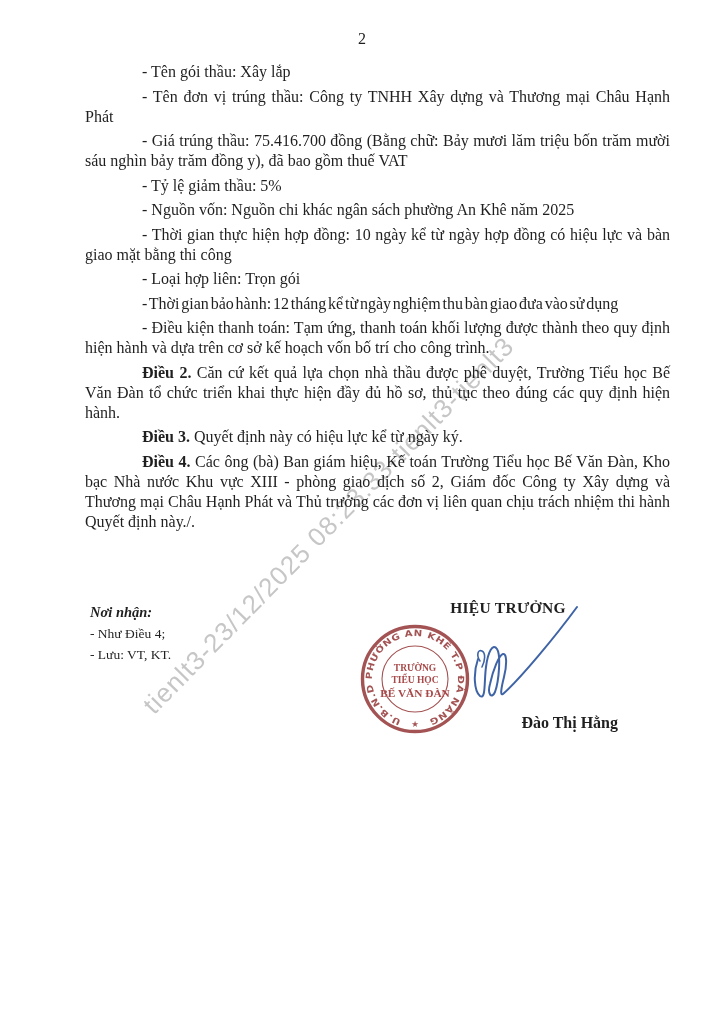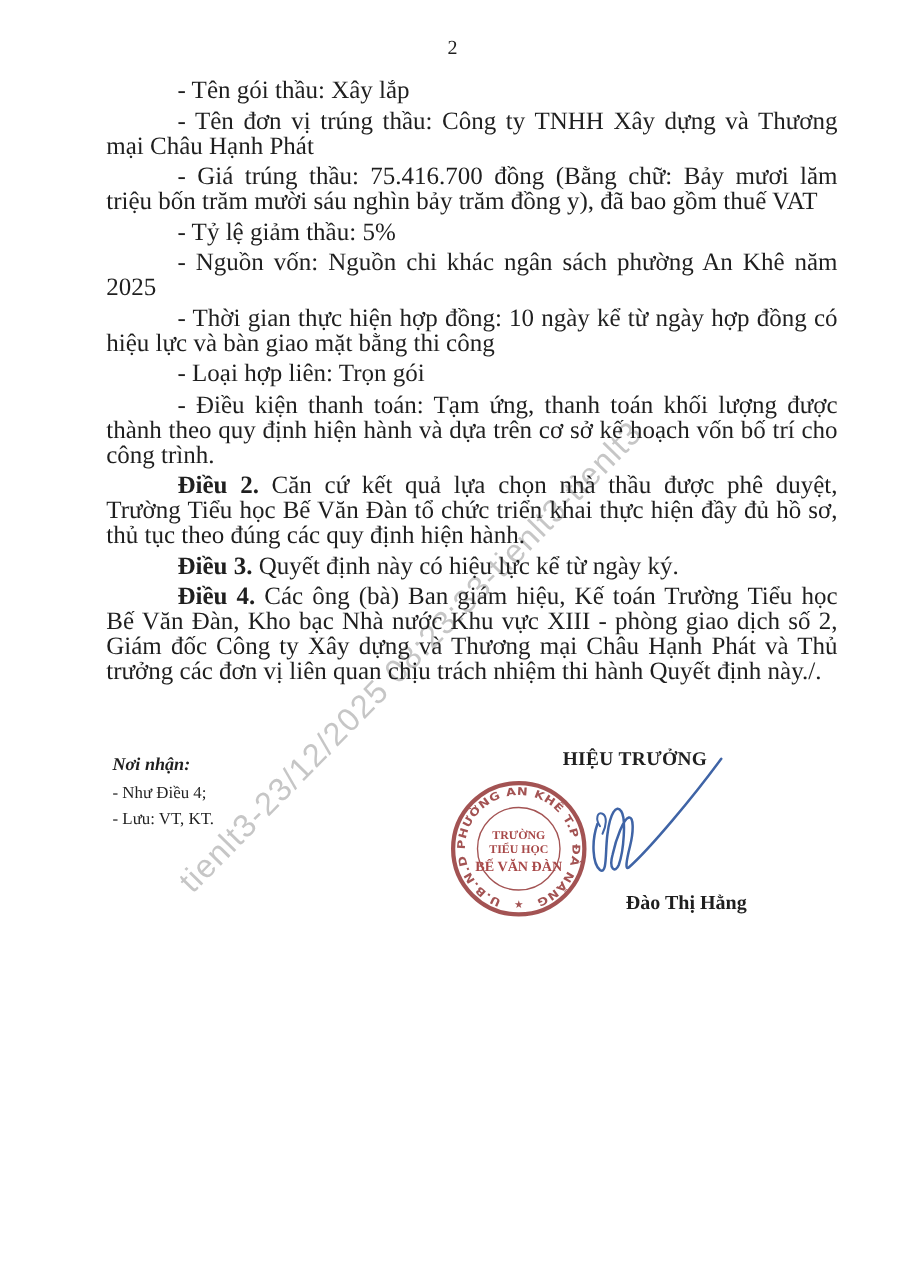--- a/index.html
+++ b/index.html
@@ -15,56 +15,57 @@
     font-family:"Liberation Sans","DejaVu Sans",sans-serif;
     font-size:26px;letter-spacing:1px;white-space:nowrap;
     color:#b8b8b8;opacity:.8;z-index:0;
   }
   .page-number{
     position:absolute;top:30px;left:0;width:100%;
     text-align:center;font-size:16px;z-index:1;
   }
   .doc{
     position:absolute;left:85px;right:54px;top:62px;
-    font-size:20px;line-height:20px;text-align:justify;z-index:1;
+    font-size:16px;line-height:20px;text-align:justify;z-index:1;
   }
   .doc p{margin:0 0 4.5px 0;text-indent:57px;}
   .doc p .lead{font-weight:bold;}
   .doc p.tight{word-spacing:-2.2px;}
   .recipients{
     position:absolute;left:90px;top:602px;z-index:1;
     font-size:13.5px;line-height:21px;
   }
   .recipients .rec-title{font-weight:bold;font-style:italic;font-size:14.5px;}
   .sig-title{
     position:absolute;left:398px;top:599px;width:220px;text-align:center;
     font-weight:bold;font-size:15.5px;letter-spacing:.3px;z-index:1;
   }
   .sig-name{
-    position:absolute;left:398px;top:714px;width:220px;text-align:center;
-    font-weight:bold;font-size:16px;z-index:4;margin-left:41px;
+    position:absolute;left:398px;top:714px;width:220px;text-align:right;
+    font-weight:bold;font-size:16px;z-index:4;
   }
   .stamp-svg{position:absolute;left:357px;top:621px;width:116px;height:116px;opacity:.92;z-index:2;}
   .signature-svg{position:absolute;left:430px;top:595px;width:160px;height:115px;z-index:3;}
 </style>
 </head>
 <body>
 
 <div class="watermark">tienlt3-23/12/2025 08:23:33-tienlt3-tienlt3</div>
 
 <div class="page-number">2</div>
 
 <div class="doc">
   <p>- Tên gói thầu: Xây lắp</p>
   <p>- Tên đơn vị trúng thầu: Công ty TNHH Xây dựng và Thương mại Châu Hạnh Phát</p>
   <p>- Giá trúng thầu: 75.416.700 đồng (Bằng chữ: Bảy mươi lăm triệu bốn trăm mười sáu nghìn bảy trăm đồng y), đã bao gồm thuế VAT</p>
   <p>- Tỷ lệ giảm thầu: 5%</p>
   <p>- Nguồn vốn: Nguồn chi khác ngân sách phường An Khê năm 2025</p>
   <p>- Thời gian thực hiện hợp đồng: 10 ngày kể từ ngày hợp đồng có hiệu lực và bàn giao mặt bằng thi công</p>
   <p>- Loại hợp liên: Trọn gói</p>
+  <p class="tight">- Thời gian bảo hành: 12 tháng kể từ ngày nghiệm thu bàn giao đưa vào sử dụng</p>
   <p>- Điều kiện thanh toán: Tạm ứng, thanh toán khối lượng được thành theo quy định hiện hành và dựa trên cơ sở kế hoạch vốn bố trí cho công trình.</p>
   <p><b class="lead">Điều 2.</b><span> Căn cứ kết quả lựa chọn nhà thầu được phê duyệt, Trường Tiểu học Bế Văn Đàn tổ chức triển khai thực hiện đầy đủ hồ sơ, thủ tục theo đúng các quy định hiện hành.</span></p>
   <p><b class="lead">Điều 3.</b><span> Quyết định này có hiệu lực kể từ ngày ký.</span></p>
   <p><b class="lead">Điều 4.</b><span> Các ông (bà) Ban giám hiệu, Kế toán Trường Tiểu học Bế Văn Đàn, Kho bạc Nhà nước Khu vực XIII - phòng giao dịch số 2, Giám đốc Công ty Xây dựng và Thương mại Châu Hạnh Phát và Thủ trưởng các đơn vị liên quan chịu trách nhiệm thi hành Quyết định này./.</span></p>
 </div>
 
 <div class="recipients">
   <div class="rec-title">Nơi nhận:</div>
   <div>- Như Điều 4;</div>
   <div>- Lưu: VT, KT.</div>

